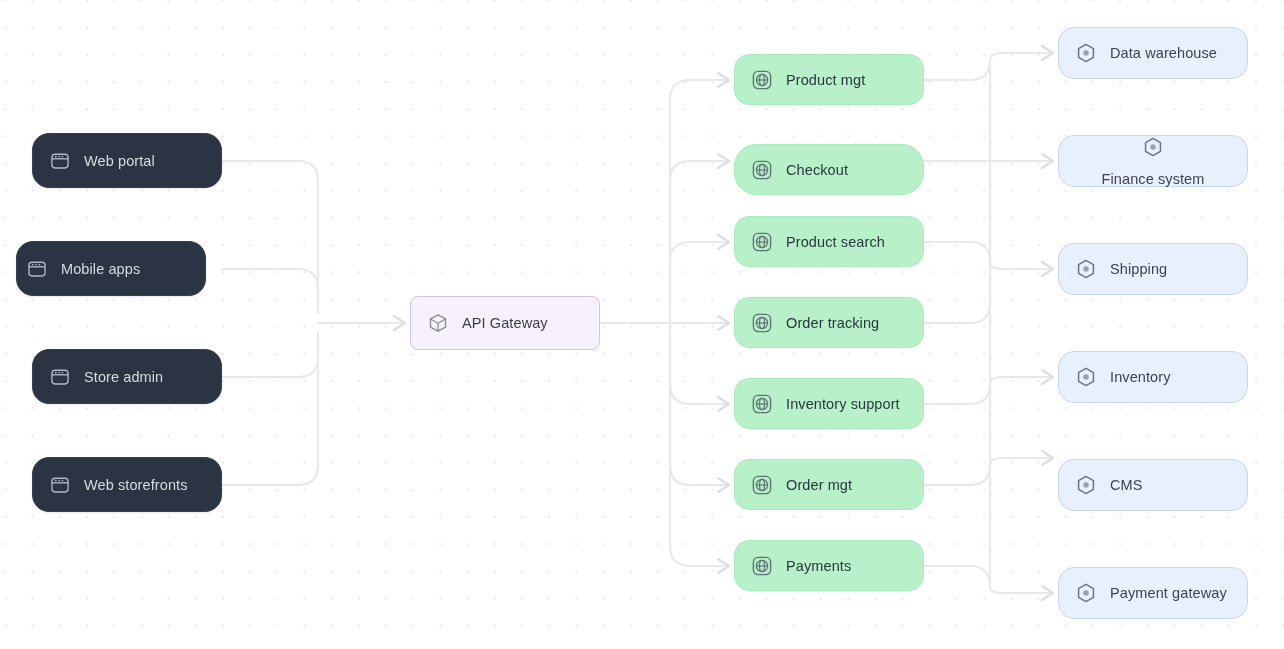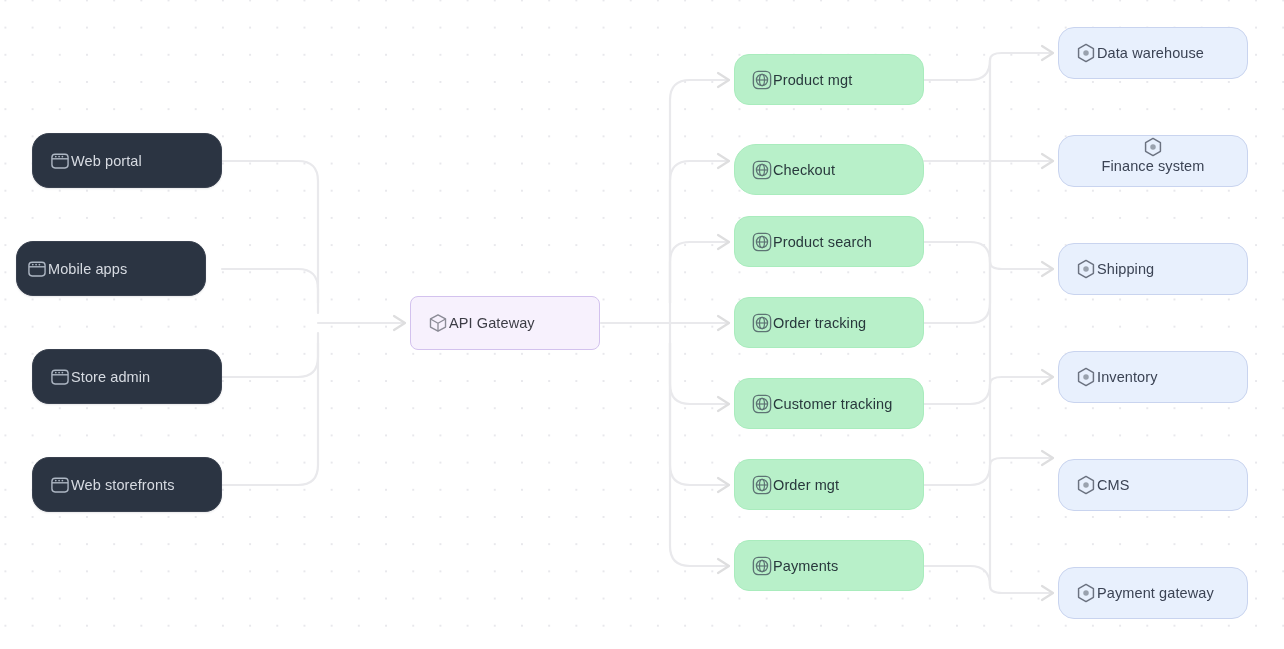--- a/index.html
+++ b/index.html
@@ -44,20 +44,21 @@
   }
 
   
   .node {
     position: absolute;
     box-sizing: border-box;
     display: flex;
     align-items: center;
     border-radius: 16px;
     padding: 0 16px;
+    gap: 13px;
   }
   .node-label {
     font-size: 14.5px;
     letter-spacing: 0.1px;
     white-space: nowrap;
   }
   .node-icon {
     flex: 0 0 auto;
     width: 22px;
     height: 22px;
@@ -271,21 +272,21 @@
     <span class="node-label">Order tracking</span>
   </div>
 
   <div class="node service" style="left:734px; top:378px;">
     <svg class="node-icon" viewBox="0 0 24 24">
       <rect x="2.6" y="2.6" width="18.8" height="18.8" rx="5.2" fill="none" stroke="#5d7474" stroke-width="1.5"></rect>
       <circle cx="12" cy="12" r="6.1" fill="none" stroke="#5d7474" stroke-width="1.4"></circle>
       <ellipse cx="12" cy="12" rx="2.7" ry="6.1" fill="none" stroke="#5d7474" stroke-width="1.3"></ellipse>
       <path d="M5.9 12 H18.1" stroke="#5d7474" stroke-width="1.3"></path>
     </svg>
-    <span class="node-label">Customer tracking</span>
+    <span class="node-label">Inventory support</span>
   </div>
 
   <div class="node service" style="left:734px; top:459px;">
     <svg class="node-icon" viewBox="0 0 24 24">
       <rect x="2.6" y="2.6" width="18.8" height="18.8" rx="5.2" fill="none" stroke="#5d7474" stroke-width="1.5"></rect>
       <circle cx="12" cy="12" r="6.1" fill="none" stroke="#5d7474" stroke-width="1.4"></circle>
       <ellipse cx="12" cy="12" rx="2.7" ry="6.1" fill="none" stroke="#5d7474" stroke-width="1.3"></ellipse>
       <path d="M5.9 12 H18.1" stroke="#5d7474" stroke-width="1.3"></path>
     </svg>
     <span class="node-label">Order mgt</span>

